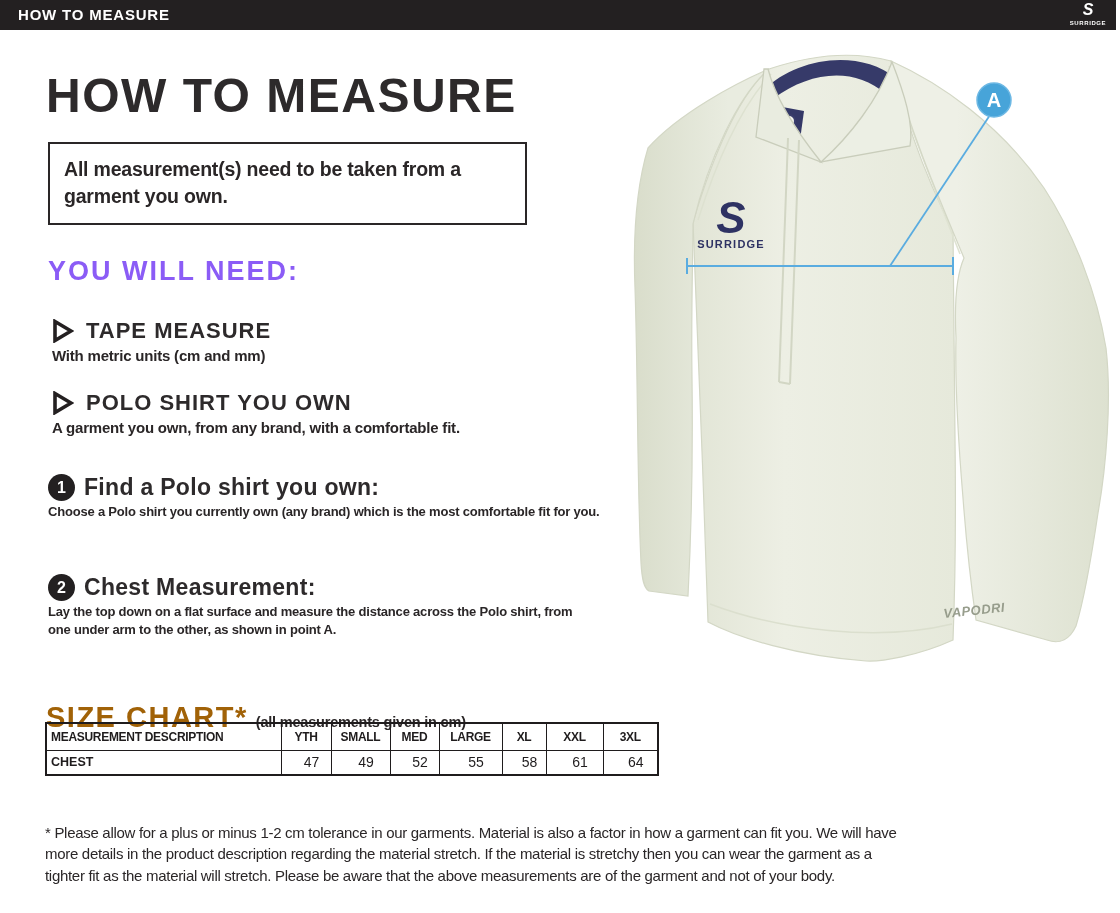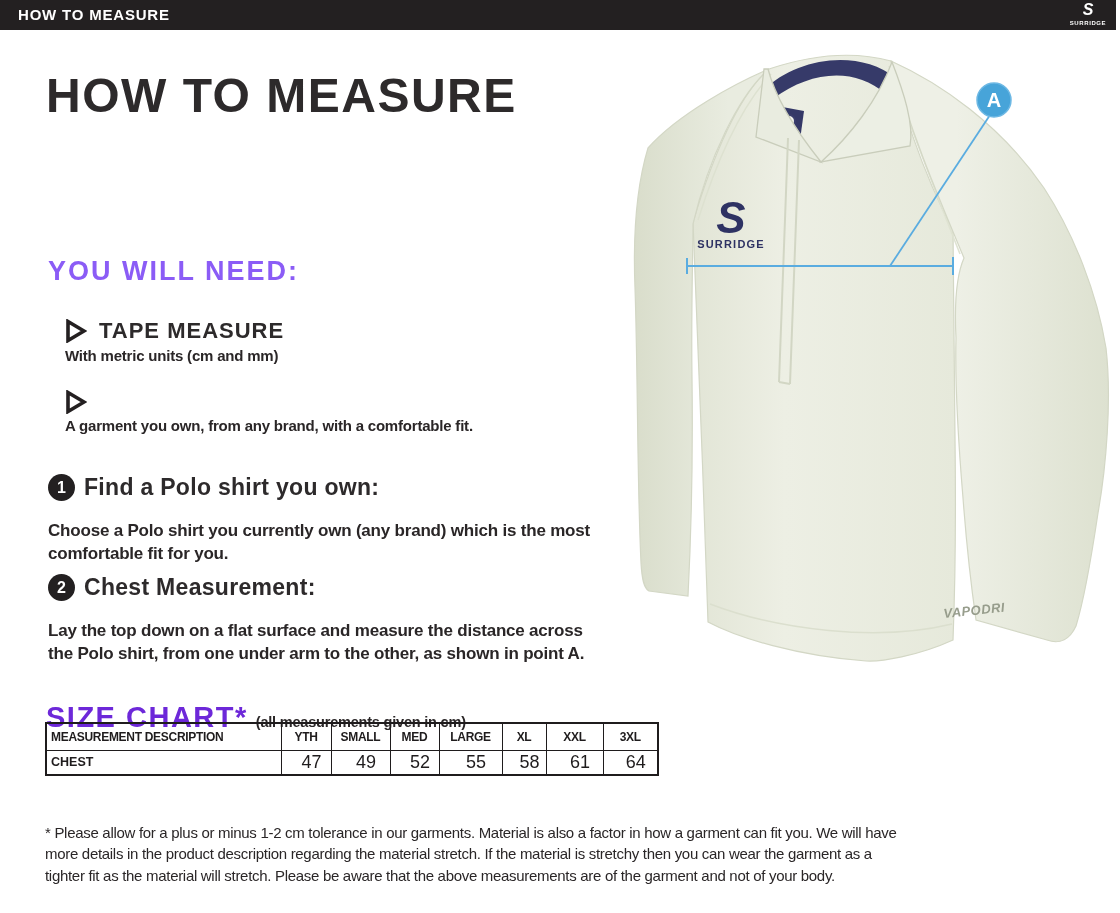--- a/index.html
+++ b/index.html
@@ -10,43 +10,43 @@
   }
   
   .topbar { position:absolute; left:0; top:0; width:1120px; height:30px; background:#232021; }
   .topbar-title { position:absolute; left:18px; top:6px; font-size:15px; font-weight:bold; letter-spacing:.8px; color:#fff; }
   .topbar-logo { position:absolute; right:4px; top:0; width:56px; height:30px; }
   
   .h1 { position:absolute; left:46px; top:68px; font-size:48px; font-weight:800; letter-spacing:1.5px; color:#2d2a2b; white-space:nowrap; }
   .notice { position:absolute; left:48px; top:142px; width:479px; border:2.5px solid #2a2627; padding:12px 14px; }
   .notice-text { font-size:19.5px; font-weight:bold; letter-spacing:-.2px; line-height:1.4; color:#2a2627; }
   .h2 { position:absolute; left:48px; top:256px; font-size:27px; font-weight:800; letter-spacing:2px; color:#8b5cf6; white-space:nowrap; }
-  .need-item { position:absolute; left:65px; }
+  .need-item { position:absolute; left:52px; }
   .need-row { display:flex; align-items:center; gap:12px; }
   .need-title { font-size:22px; font-weight:800; letter-spacing:1px; color:#2d2a2b; white-space:nowrap; }
   .need-desc { font-size:15px; font-weight:bold; letter-spacing:-.2px; margin-top:3px; color:#2a2627; white-space:nowrap; }
   .tri-icon { width:22px; height:24px; flex:0 0 auto; }
   .step { position:absolute; left:48px; }
   .step-row { display:flex; align-items:center; gap:9px; }
   .step-badge { width:27px; height:27px; border-radius:50%; background:#232021; color:#fff; font-size:16px; font-weight:bold;
     display:flex; align-items:center; justify-content:center; flex:0 0 auto; }
   .step-title { font-size:23px; font-weight:bold; letter-spacing:.3px; color:#2d2a2b; white-space:nowrap; }
-  .step-desc { font-size:17px; font-weight:bold; letter-spacing:-.2px; line-height:1.35; margin-top:19px; color:#2a2627; }
+  .step-desc { font-size:13px; font-weight:bold; letter-spacing:-.2px; line-height:1.35; margin-top:2px; color:#2a2627; }
   .sizechart-head { position:absolute; left:46px; top:666px; display:flex; align-items:baseline; gap:8px; }
-  .sizechart-title { font-size:29px; font-weight:800; letter-spacing:1.5px; color:#6d28d9; white-space:nowrap; }
+  .sizechart-title { font-size:29px; font-weight:800; letter-spacing:1.5px; color:#a16207; white-space:nowrap; }
   .sizechart-sub { font-size:14.5px; font-weight:bold; letter-spacing:-.2px; color:#2a2627; white-space:nowrap;margin-top:48px; }
   
   .size-table { position:absolute; left:45px; top:722px; border-collapse:collapse; table-layout:fixed; width:612px; }
   .size-table td, .size-table th { border:1.5px solid #1f1c1d; padding:0 4px; color:#1f1c1d; overflow:hidden; white-space:nowrap; }
   .size-table { border:2px solid #1f1c1d; }
   .size-table thead th { height:27px; font-size:12px; font-weight:bold; letter-spacing:-.3px; text-align:center; }
   .size-table thead th:first-child { text-align:left; }
   .size-table .r-metric td { height:20px; font-size:11px; font-weight:bold; letter-spacing:-.2px; }
   .size-table .r-chest td { height:25px; font-size:12.5px; font-weight:600; }
-  .size-table .r-chest td.val { font-size:18px; font-weight:400; text-align:center;padding-left:15px; }
+  .size-table .r-chest td.val { font-size:14px; font-weight:400; text-align:center;padding-left:15px; }
   .size-table .r-metric td.val { text-align:center; }
   
   .footnote { position:absolute; left:45px; top:822px; font-size:15px; letter-spacing:-.3px; line-height:1.42; color:#2a2627; }
   .footnote div { white-space:nowrap; }
   
   .product { position:absolute; left:618px; top:38px; width:502px; height:680px; }
 </style>
 </head>
 <body>
 
@@ -55,38 +55,42 @@
   <div class="topbar">
     <div class="topbar-title">HOW TO MEASURE</div>
     <svg class="topbar-logo" viewBox="0 0 56 30">
       <text x="28" y="15" text-anchor="middle" font-size="16" font-weight="bold" font-style="italic" fill="#ffffff">S</text>
       <text x="28" y="25" text-anchor="middle" font-size="6" font-weight="bold" letter-spacing="0.6" fill="#ffffff">SURRIDGE</text>
     </svg>
   </div>
 
   <div class="h1">HOW TO MEASURE</div>
 
+  <div class="notice">
+    <div class="notice-text">All measurement(s) need to be taken from a garment you own.</div>
+  </div>
 
   <div class="h2">YOU WILL NEED:</div>
 
   <div class="need-item" style="top:318px;">
     <div class="need-row">
       <svg class="tri-icon" viewBox="0 0 22 24">
         <polygon points="3,2.5 19,12 3,21.5" fill="none" stroke="#242021" stroke-width="3.6"></polygon>
       </svg>
       <span class="need-title">TAPE MEASURE</span>
     </div>
     <div class="need-desc">With metric units (cm and mm)</div>
   </div>
 
   <div class="need-item" style="top:390px;">
     <div class="need-row">
       <svg class="tri-icon" viewBox="0 0 22 24">
         <polygon points="3,2.5 19,12 3,21.5" fill="none" stroke="#242021" stroke-width="3.6"></polygon>
       </svg>
+      <span class="need-title">POLO SHIRT YOU OWN</span>
     </div>
     <div class="need-desc">A garment you own, from any brand, with a comfortable fit.</div>
   </div>
 
   <div class="step" style="top:474px;">
     <div class="step-row">
       <div class="step-badge">1</div>
       <div class="step-title">Find a Polo shirt you own:</div>
     </div>
     <div class="step-desc" style="width:560px;">Choose a Polo shirt you currently own (any brand) which is the most comfortable fit for you.</div>

